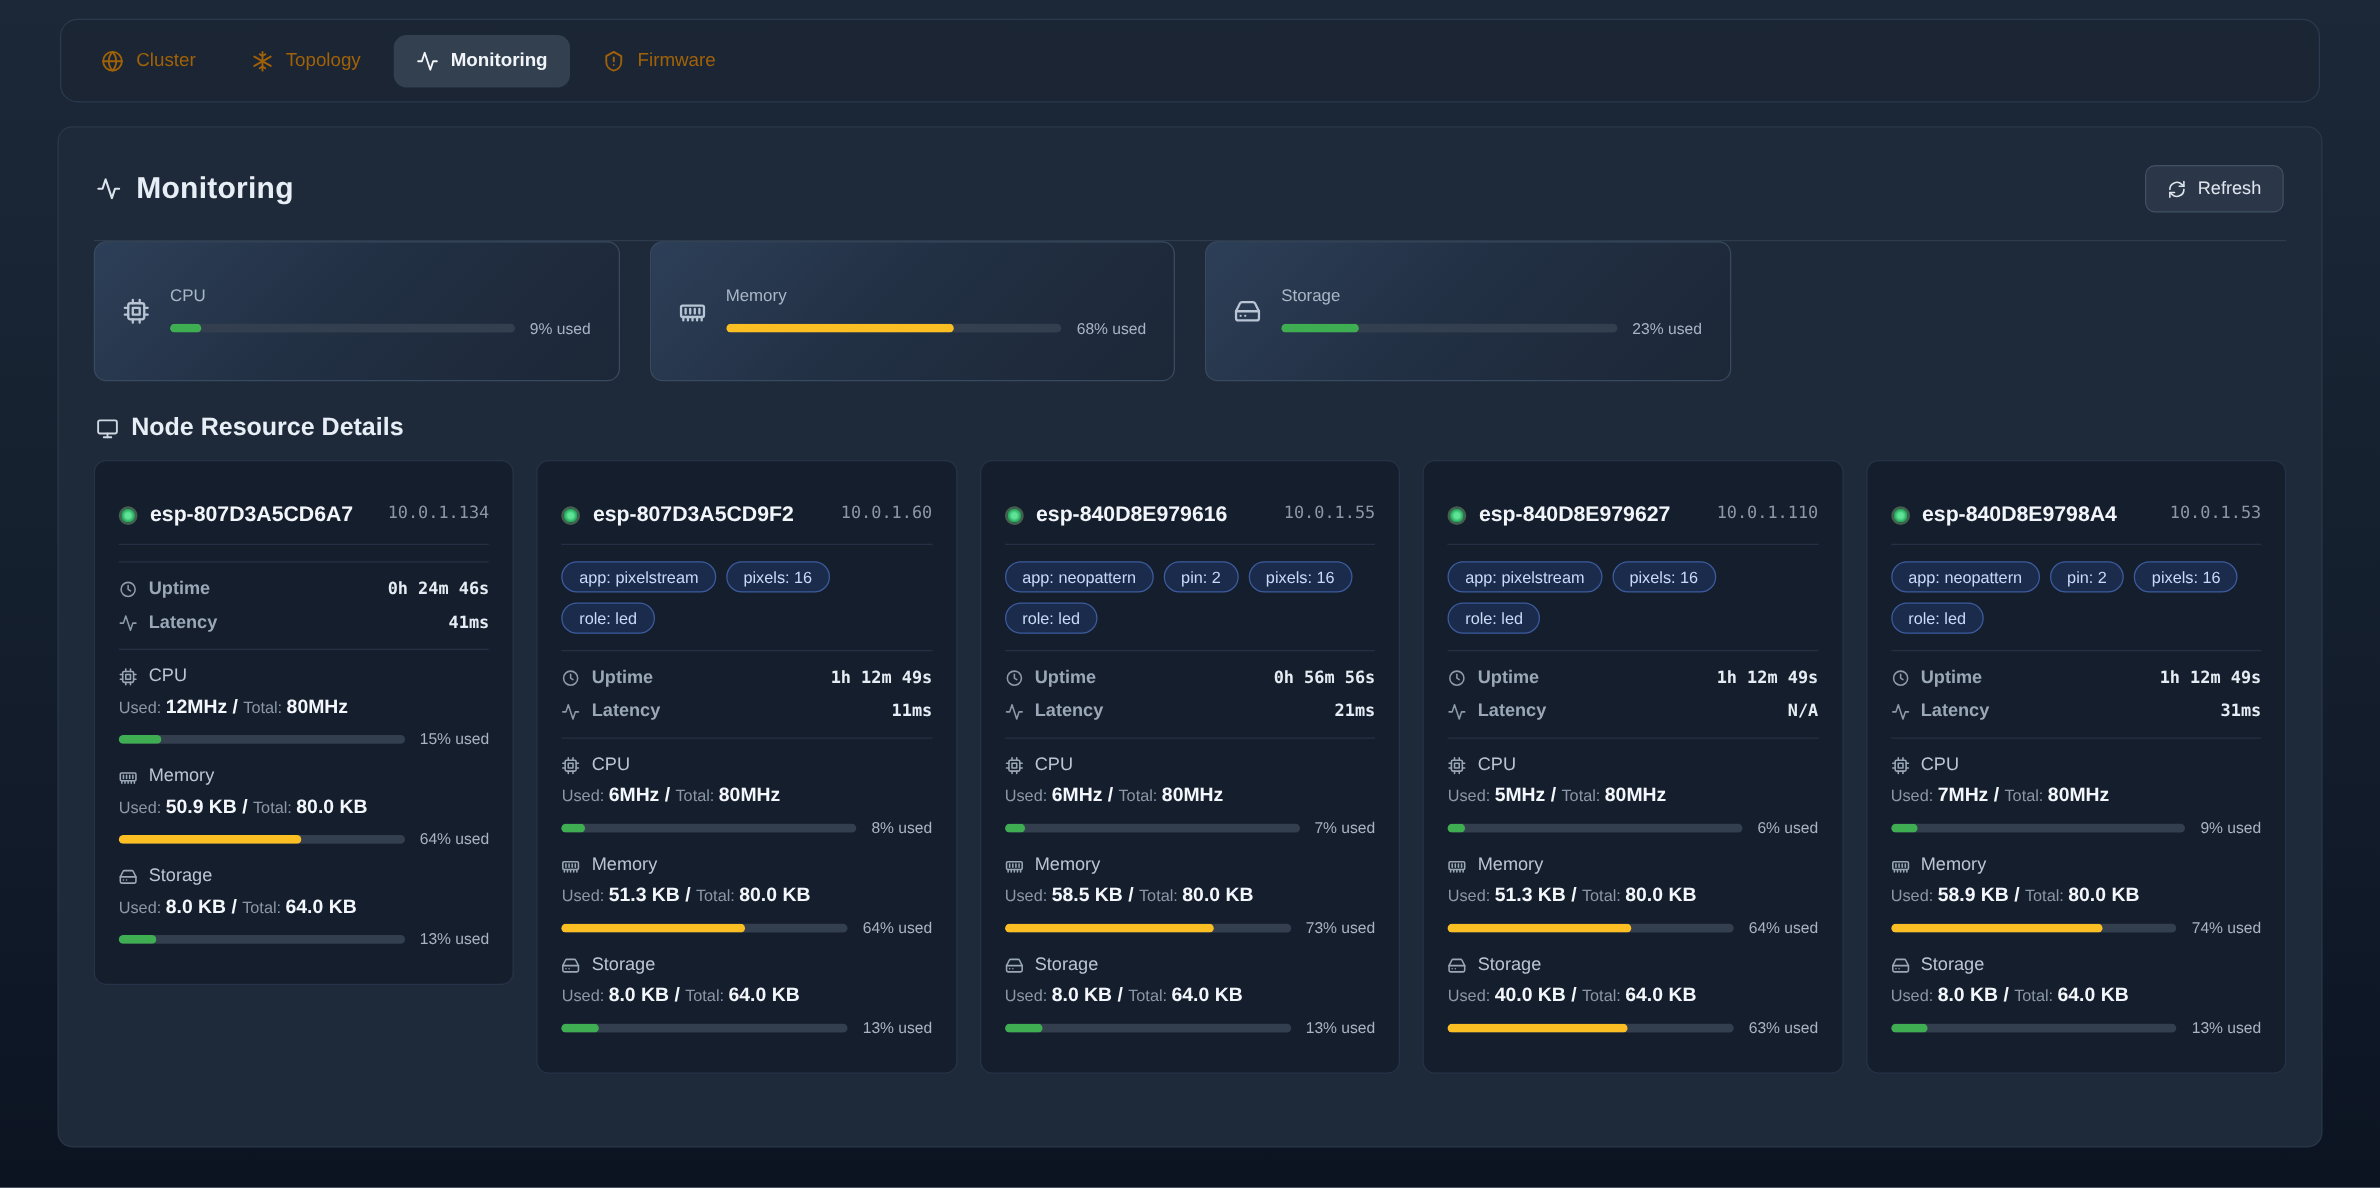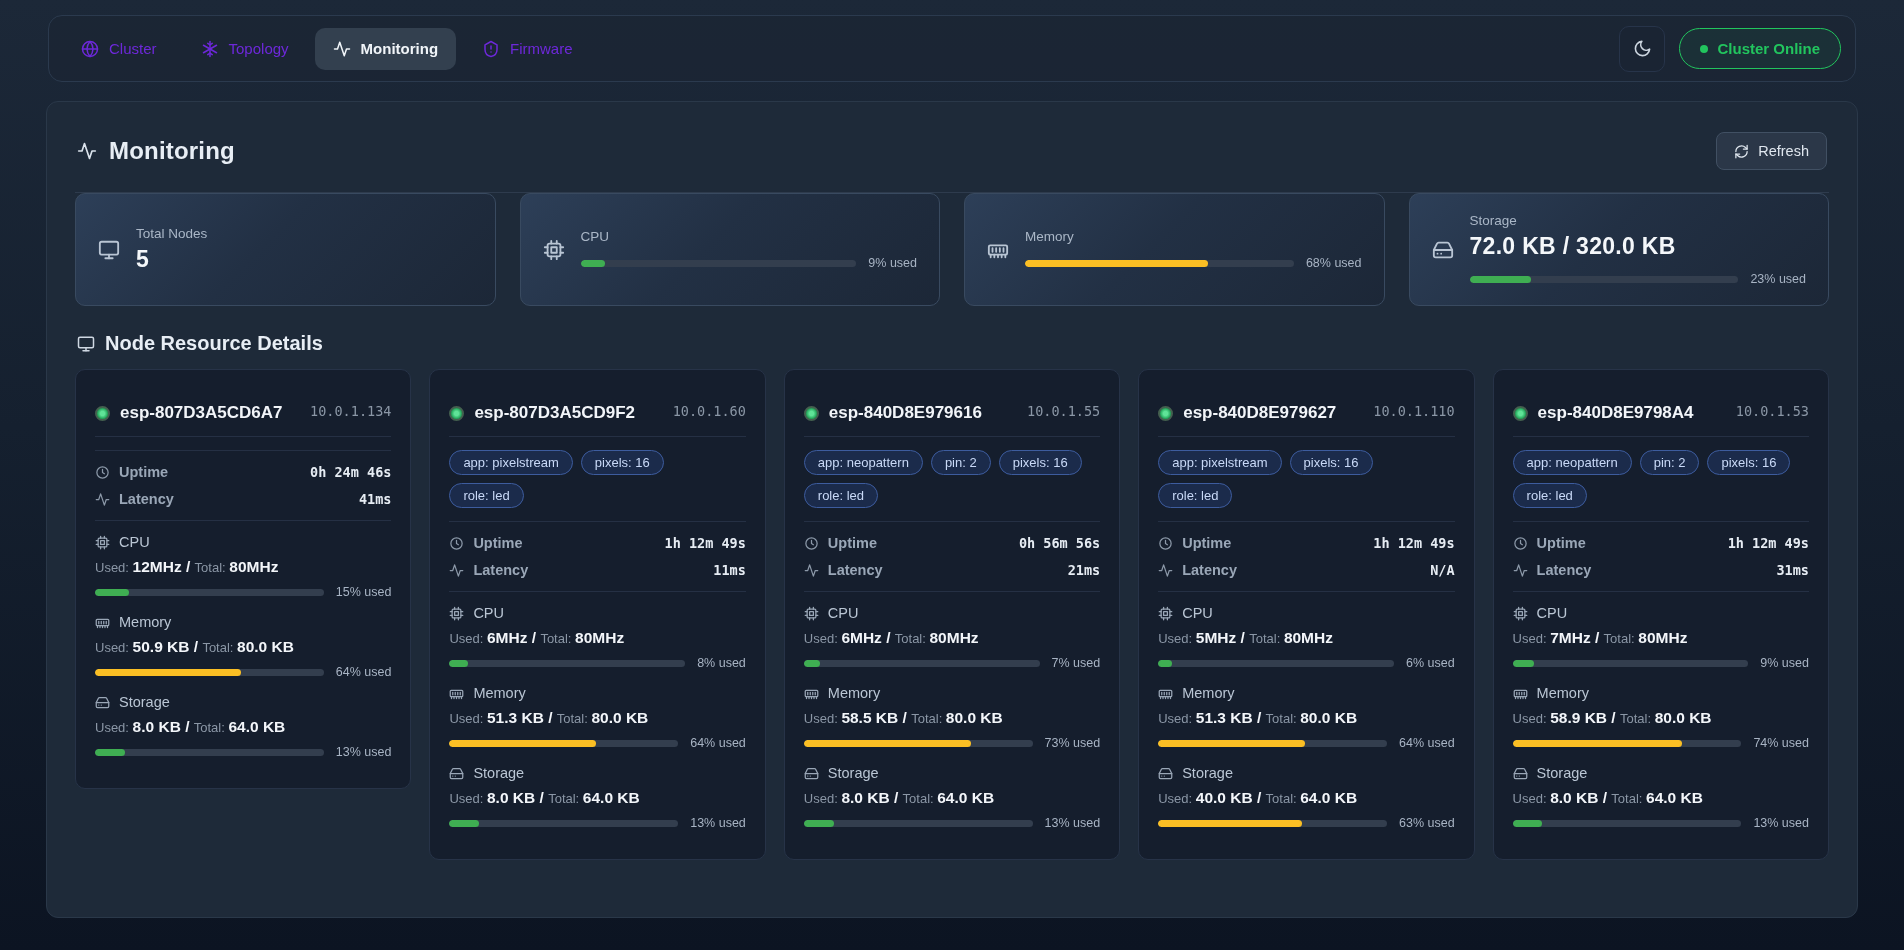--- a/index.html
+++ b/index.html
@@ -14,21 +14,21 @@
   .icon svg { width:100%; height:100%; }
 
   
   .topnav {
     margin:15px 48px 0; height:67px; border-radius:14px;
     background:rgba(27,38,52,0.85); border:1px solid #2b3a4e;
     display:flex; align-items:center; padding:0 14px; gap:8px;
   }
   .tab {
     display:flex; align-items:center; gap:10px; border:none; cursor:pointer;
-    background:transparent; color:#6d28d9; font-size:15px; font-family:inherit;
+    background:transparent; color:#a16207; font-size:15px; font-family:inherit;
     padding:12px 18px; border-radius:10px;
   }
   .tab .icon { width:18px; height:18px; }
   .tab.active { background:#33404f; color:#f1f5f9; font-weight:bold; }
   .topnav-right { margin-left:auto; display:flex; align-items:center; gap:14px; }
   .theme-btn {
     width:46px; height:46px; border-radius:10px; background:#1a2433; border:1px solid #27344a;
     color:#cdd6e0; display:flex; align-items:center; justify-content:center; cursor:pointer;
   }
   .theme-btn .icon { width:19px; height:19px; }
@@ -141,33 +141,20 @@
     <span class="icon">
           <svg viewBox="0 0 24 24">
             <path d="M12 2l8 4.5v6c0 5-3.5 8.5-8 9.5-4.5-1-8-4.5-8-9.5v-6z"></path>
             <path d="M12 8v4"></path>
             <path d="M12 16h.01"></path>
           </svg>
         </span>
     <span class="tab-label">Firmware</span>
   </button>
     </div>
-  <div class="topnav-right">
-    <button class="theme-btn">
-      <span class="icon" id="moon-slot">
-          <svg viewBox="0 0 24 24">
-            <path d="M21 12.8A9 9 0 1 1 11.2 3a7 7 0 0 0 9.8 9.8z"></path>
-          </svg>
-        </span>
-    </button>
-    <button class="status-pill">
-      <span class="dot"></span>
-      <span>Cluster Online</span>
-    </button>
-  </div>
 </nav>
 
 <main class="panel">
   <div class="panel-head">
     <div class="panel-title">
       <span class="icon" id="title-icon-slot">
           <svg viewBox="0 0 24 24">
             <path d="M22 12h-4l-3 9L9 3l-3 9H2"></path>
           </svg>
         </span>
@@ -181,34 +168,20 @@
             <path d="M3 22v-6h6"></path>
             <path d="M21 12a9 9 0 0 1-15.3 6.4L3 16"></path>
           </svg>
         </span>
       <span>Refresh</span>
     </button>
   </div>
 
 
   <div class="sum-grid" id="sum-grid">
-      <div class="sum-card">
-    <span class="icon sum-icon">
-          <svg viewBox="0 0 24 24">
-            <rect x="2" y="3" width="20" height="14" rx="2"></rect>
-            <path d="M8 21h8"></path>
-            <path d="M12 17v4"></path>
-          </svg>
-        </span>
-    <div class="sum-body">
-      <div class="sum-label">Total Nodes</div>
-      <div class="sum-value">5</div>
-
-    </div>
-  </div>
       <div class="sum-card">
     <span class="icon sum-icon">
           <svg viewBox="0 0 24 24">
             <rect x="5" y="5" width="14" height="14" rx="2"></rect>
             <rect x="9" y="9" width="6" height="6"></rect>
             <path d="M9 2v3M15 2v3M9 19v3M15 19v3M2 9h3M2 15h3M19 9h3M19 15h3"></path>
           </svg>
         </span>
     <div class="sum-body">
       <div class="sum-label">CPU</div>
@@ -242,21 +215,20 @@
     <span class="icon sum-icon">
           <svg viewBox="0 0 24 24">
             <path d="M22 12H2"></path>
             <path d="M5.45 5.11 2 12v6a2 2 0 0 0 2 2h16a2 2 0 0 0 2-2v-6l-3.45-6.89A2 2 0 0 0 16.76 4H7.24a2 2 0 0 0-1.79 1.11z"></path>
             <path d="M6 16h.01"></path>
             <path d="M10 16h.01"></path>
           </svg>
         </span>
     <div class="sum-body">
       <div class="sum-label">Storage</div>
-      <div class="sum-value">72.0 KB / 320.0 KB</div>
       <div class="bar-row">
         <div class="bar-track">
           <div class="bar-fill" style="width: 23%; background: rgb(63, 174, 82);"></div>
         </div>
         <span class="bar-label">23% used</span>
       </div>
     </div>
   </div>
     </div>
 

